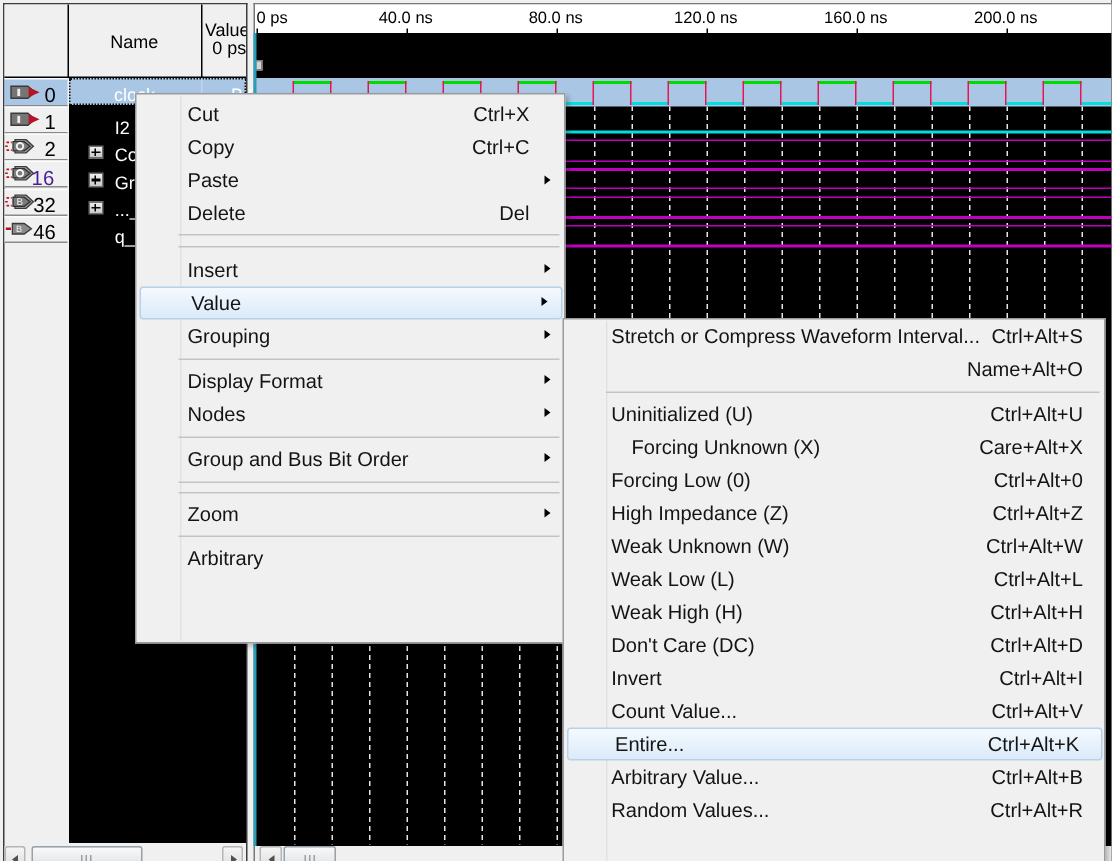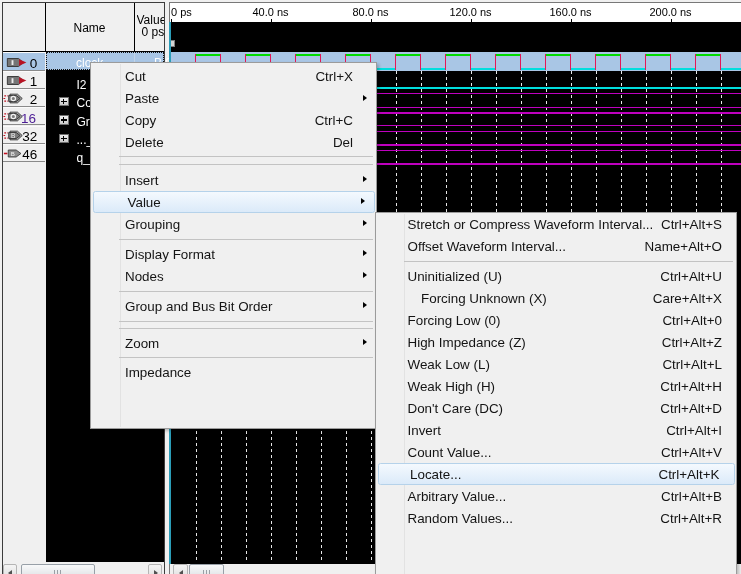--- a/index.html
+++ b/index.html
@@ -202,28 +202,28 @@
     <div class="a" style="left:15.7px;top:4.5px;width:1.3px;height:7px;background:#9aa0a6"></div>
     <div class="a" style="left:18.9px;top:4.5px;width:1.3px;height:7px;background:#9aa0a6"></div>
   </div>
 <div class="menu" style="left:90px;top:62px;width:287px;height:366.5px;padding-top:2px">
 <div class="gut" style="left:28.5px"></div>
 <div class="mi" style="height:22px">
       <span class="t">Cut</span>
       <span class="s">Ctrl+X</span>
     </div>
 <div class="mi" style="height:22px">
-      <span class="t">Paste</span>
-      <span class="ar"></span>
-    </div>
-<div class="mi" style="height:22px">
       <span class="t">Copy</span>
       <span class="s">Ctrl+C</span>
     </div>
 <div class="mi" style="height:22px">
+      <span class="t">Paste</span>
+      <span class="ar"></span>
+    </div>
+<div class="mi" style="height:22px">
       <span class="t">Delete</span>
       <span class="s">Del</span>
     </div>
 <div class="sep" style="height:6.5px">
       <i></i>
     </div>
 <div class="sep" style="height:9px">
       <i></i>
     </div>
 <div class="mi" style="height:22px">
@@ -263,31 +263,30 @@
       <i></i>
     </div>
 <div class="mi" style="height:22px">
       <span class="t">Zoom</span>
       <span class="ar"></span>
     </div>
 <div class="sep" style="height:7px">
       <i></i>
     </div>
 <div class="mi" style="height:22px">
-      <span class="t">Impedance</span>
+      <span class="t">Arbitrary</span>
     </div>
 </div>
 <div class="menu" style="left:375px;top:212px;width:362px;height:380px;padding-top:0px">
 <div class="gut" style="left:28px"></div>
 <div class="mi" style="height:22px">
       <span class="t" style="left:31.5px">Stretch or Compress Waveform Interval...</span>
       <span class="s" style="right:14px">Ctrl+Alt+S</span>
     </div>
 <div class="mi" style="height:22px">
-      <span class="t" style="left:31.5px">Offset Waveform Interval...</span>
       <span class="s" style="right:14px">Name+Alt+O</span>
     </div>
 <div class="sep" style="height:8px">
       <i></i>
     </div>
 <div class="mi" style="height:22px">
       <span class="t" style="left:31.5px">Uninitialized (U)</span>
       <span class="s" style="right:14px">Ctrl+Alt+U</span>
     </div>
 <div class="mi" style="height:22px">
@@ -296,41 +295,45 @@
     </div>
 <div class="mi" style="height:22px">
       <span class="t" style="left:31.5px">Forcing Low (0)</span>
       <span class="s" style="right:14px">Ctrl+Alt+0</span>
     </div>
 <div class="mi" style="height:22px">
       <span class="t" style="left:31.5px">High Impedance (Z)</span>
       <span class="s" style="right:14px">Ctrl+Alt+Z</span>
     </div>
 <div class="mi" style="height:22px">
+      <span class="t" style="left:31.5px">Weak Unknown (W)</span>
+      <span class="s" style="right:14px">Ctrl+Alt+W</span>
+    </div>
+<div class="mi" style="height:22px">
       <span class="t" style="left:31.5px">Weak Low (L)</span>
       <span class="s" style="right:14px">Ctrl+Alt+L</span>
     </div>
 <div class="mi" style="height:22px">
       <span class="t" style="left:31.5px">Weak High (H)</span>
       <span class="s" style="right:14px">Ctrl+Alt+H</span>
     </div>
 <div class="mi" style="height:22px">
       <span class="t" style="left:31.5px">Don't Care (DC)</span>
       <span class="s" style="right:14px">Ctrl+Alt+D</span>
     </div>
 <div class="mi" style="height:22px">
       <span class="t" style="left:31.5px">Invert</span>
       <span class="s" style="right:14px">Ctrl+Alt+I</span>
     </div>
 <div class="mi" style="height:22px">
       <span class="t" style="left:31.5px">Count Value...</span>
       <span class="s" style="right:14px">Ctrl+Alt+V</span>
     </div>
 <div class="mi hl" style="height:22px;margin:0 1.5px">
-      <span class="t" style="left:31.5px">Locate...</span>
+      <span class="t" style="left:31.5px">Entire...</span>
       <span class="s" style="right:14px">Ctrl+Alt+K</span>
     </div>
 <div class="mi" style="height:22px">
       <span class="t" style="left:31.5px">Arbitrary Value...</span>
       <span class="s" style="right:14px">Ctrl+Alt+B</span>
     </div>
 <div class="mi" style="height:22px">
       <span class="t" style="left:31.5px">Random Values...</span>
       <span class="s" style="right:14px">Ctrl+Alt+R</span>
     </div>

